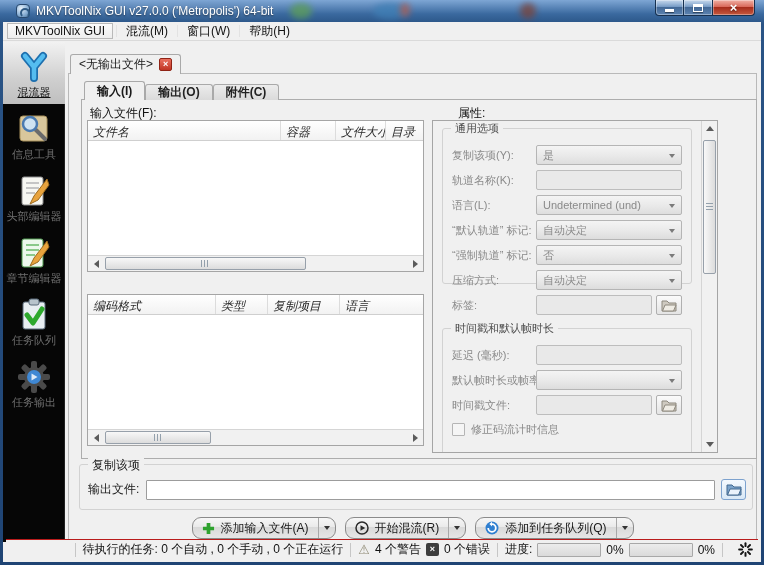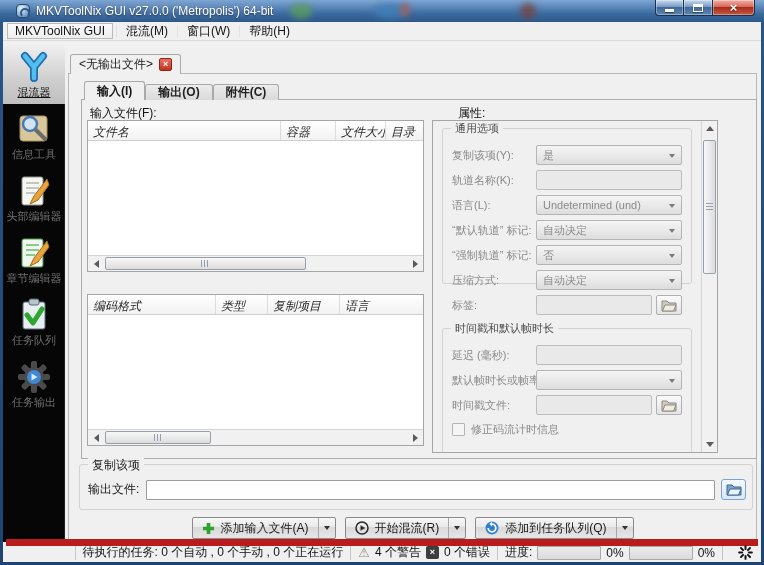--- a/index.html
+++ b/index.html
@@ -119,29 +119,29 @@
   .out-group { position:absolute; left:10px; top:390px; width:674px; height:46px; border:1px solid #d2d2d2; border-radius:3px; }
   .out-title { position:absolute; top:-8px; left:8px; background:#f0f0f0; padding:0 4px; color:#222; }
   .out-row { position:absolute; left:8px; right:6px; top:14px; display:flex; align-items:center; }
   .out-label { width:58px; flex:none; white-space:nowrap; }
   .out-input { flex:1; height:20px; border:1px solid #9c9c9c; border-radius:1px; background:#fff; padding:0 5px; font-size:12px; min-width:0; }
   .out-browse { flex:none; width:25px; height:21px; margin-left:6px; border:1px solid #7da2ce; border-radius:3px;
     background:linear-gradient(#f4f9fe,#d9e8f6); display:flex; align-items:center; justify-content:center; }
 
   
   .actions { position:absolute; left:0; right:0; top:443px; display:flex; justify-content:center; gap:9px; }
-  .abtn { display:flex; height:22px; border:1px solid #8a8a8a; border-radius:2px; overflow:hidden;
+  .abtn { display:flex; height:22px; border:1px solid #8a8a8a; border-radius:9px; overflow:hidden;
     background:linear-gradient(#f6f6f6,#eaeaea 45%,#d9d9d9 46%,#e6e6e6); }
   .abtn-main { display:flex; align-items:center; gap:6px; padding:0 9px; white-space:nowrap; }
   .abtn-arrow { width:17px; border-left:1px solid #a8a8a8; display:flex; align-items:center; justify-content:center; }
   .abtn-arrow .dd2 { width:0; height:0; border-left:3.5px solid transparent; border-right:3.5px solid transparent; border-top:4px solid #333; }
 
   
   .statusbar { position:absolute; left:3px; right:3px; bottom:3px; height:20px; background:#f0f0f0;
-    border-top:7px solid #b91c1c; display:flex; align-items:center; padding:0 5px; font-size:12px; color:#111; }
+    border-top:1px solid #b91c1c; display:flex; align-items:center; padding:0 5px; font-size:12px; color:#111; }
   .sb-spacer { flex:1; }
   .sb-sep { width:1px; height:14px; background:#c6c6c6; margin:0 7px; flex:none; }
   .sb-group { display:flex; align-items:center; gap:5px; white-space:nowrap; flex:none; }
   .warn-glyph { color:#8f8a74; font-size:13px; line-height:13px; }
   .err-box { width:13px; height:13px; background:#3d3d3d; border-radius:2px; color:#fff; font-size:9px; line-height:13px;
     font-weight:bold; text-align:center; }
   .pbar { width:64px; height:14px; border:1px solid #a8a8a8; border-radius:1px; background:linear-gradient(#ececec,#dadada); }
   .spinner { margin-left:8px; flex:none; display:flex; align-items:center; }
 </style>
 </head>

